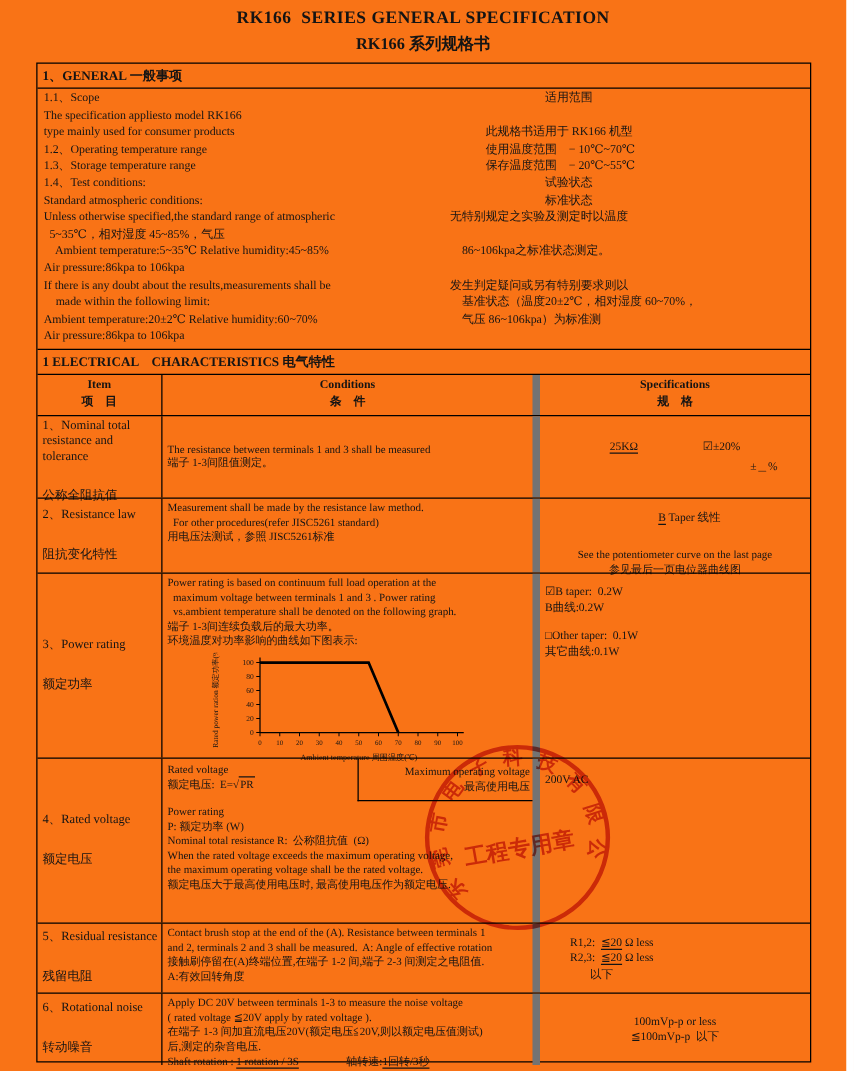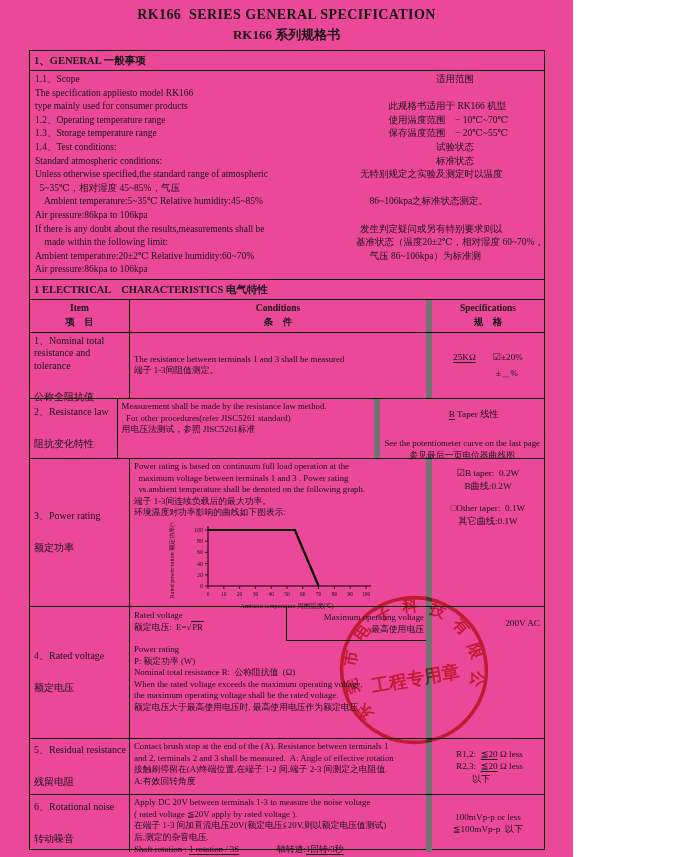--- a/index.html
+++ b/index.html
@@ -1,18 +1,18 @@
 <!DOCTYPE html>
 <html><head>
 <meta charset="utf-8">
 <style>
   * { margin:0; padding:0; box-sizing:border-box; }
   html,body { background:#ffffff; }
   .page {
-    width:573px; height:857px; background:#ec4899; position:relative; overflow:hidden;
+    width:677px; height:857px; background:#f97316; position:relative; overflow:hidden;
     font-family:"Liberation Serif","DejaVu Serif",serif; color:#141414;
   }
   .titles { text-align:center; padding-top:7px; }
   .t1 { font-size:14px; font-weight:bold; letter-spacing:.4px; white-space:pre; }
   .t2 { font-size:13px; font-weight:bold; margin-top:3px; white-space:pre; }
 
   .doc {
     position:absolute; left:29px; right:28px; top:50px; bottom:7px;
     border:1.5px solid #000; display:flex; flex-direction:column;
   }
@@ -43,36 +43,36 @@
   .r1 .item { justify-content:flex-start; }
   .r1 .cond, .r1 .spec { display:flex; flex-direction:column; justify-content:center; }
   .r1spec1 { display:flex; justify-content:space-evenly; }
   .r1spec2 { text-align:right; padding-right:22px; margin-top:4px; }
 
   .r2 { min-height:60px; }
   .r2 .spec { text-align:center; display:flex; flex-direction:column; justify-content:center; font-size:8.8px; }
   .r2 .spec .sline:first-child { margin-bottom:4px; font-size:9.2px; }
 
   .r3 { min-height:148px; }
-  .r3 .spec { padding-top:8px; text-align:center; }
+  .r3 .spec { padding-top:8px; }
   .r3 .spec .sline:nth-child(3) { margin-top:10px; }
   .chartwrap { width:232px; margin:3px auto 0; }
   .chart { display:block; font-family:"Liberation Serif",serif; }
 
   .r4 { min-height:132px; }
   .r4 .cond { padding:0; }
   .r4top { display:flex; }
   .r4left { flex:1; padding:3px 4px; }
   .maxbox {
     width:140px; border-left:1px solid #000; border-bottom:1px solid #000;
     text-align:right; font-size:8.8px; padding:4px 2px; line-height:12.5px;
   }
   .r4rest { padding:3px 4px; }
   .radicand { border-top:1px solid #141414; padding:0 1px; }
-  .r4 .spec { padding-top:10px; text-align:right; }
+  .r4 .spec { padding-top:10px; text-align:left; }
 
   .r5 { min-height:56px; }
   .r5 .spec { display:flex; flex-direction:column; justify-content:center; padding-left:24px; }
   .r5tail { padding-left:16px; }
 
   .r6 { min-height:58px; flex:1; }
   .r6 .spec { display:flex; flex-direction:column; justify-content:center; text-align:center; }
   .shaftline { margin-top:1px; white-space:pre; }
   .gap2 { display:inline-block; width:38px; }
 

